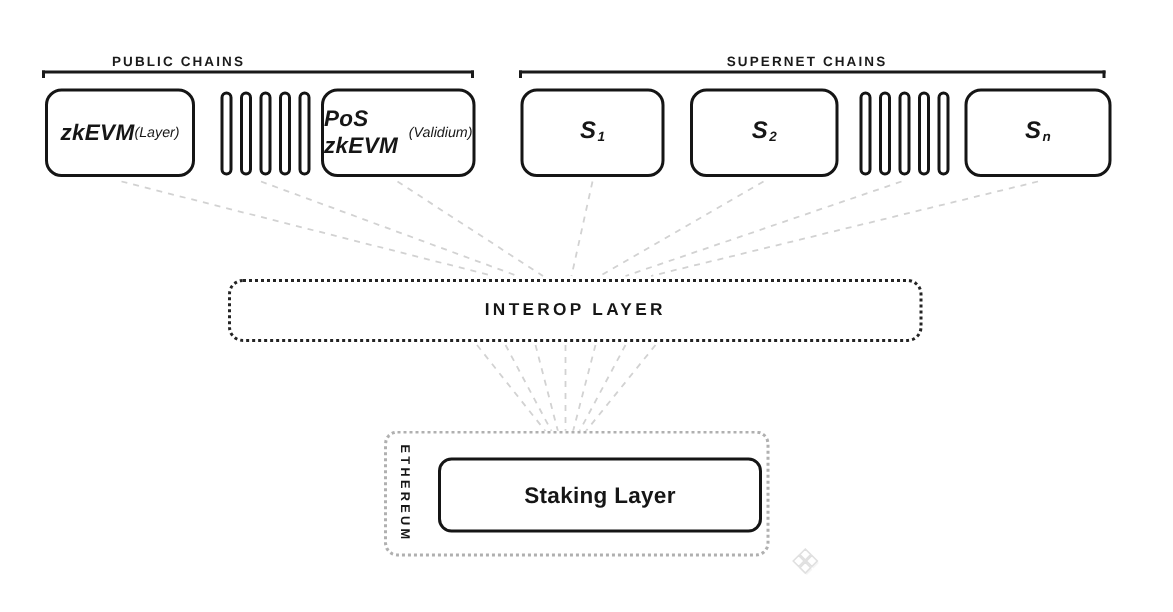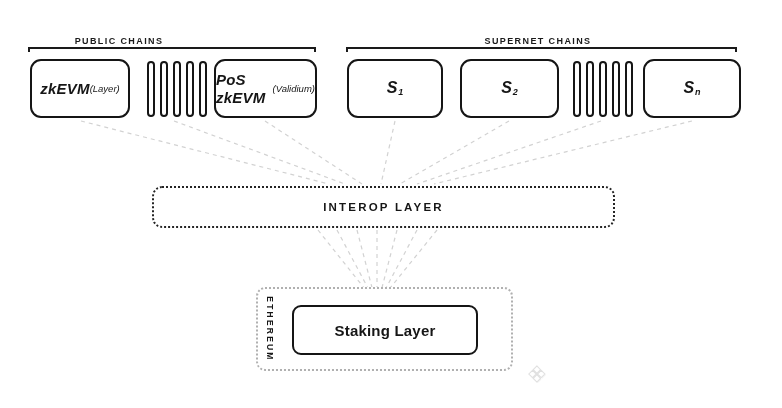--- a/index.html
+++ b/index.html
@@ -62,21 +62,21 @@
     box-sizing:border-box;
     border:2px dotted #b0b0b0;border-radius:9px;background:#ffffff;
   }
   .eth-label{
     position:absolute;left:7px;top:50%;transform:translateY(-50%);
     writing-mode:vertical-rl;
     font-size:8.5px;font-weight:700;letter-spacing:2.2px;
     color:#161616;white-space:nowrap;
   }
   .staking-box{
-    position:absolute;left:292px;top:305px;width:186px;height:50px;
+    position:absolute;left:292px;top:305px;width:216px;height:50px;
     box-sizing:border-box;
     border:2.5px solid #151515;border-radius:9px;background:#ffffff;
     display:flex;align-items:center;justify-content:center;
   }
   .staking-label{font-size:15px;font-weight:700;letter-spacing:.2px;}
 
   .watermark{
     position:absolute;left:527px;top:364px;
     display:flex;align-items:center;gap:6px;
     color:#ffffff;

